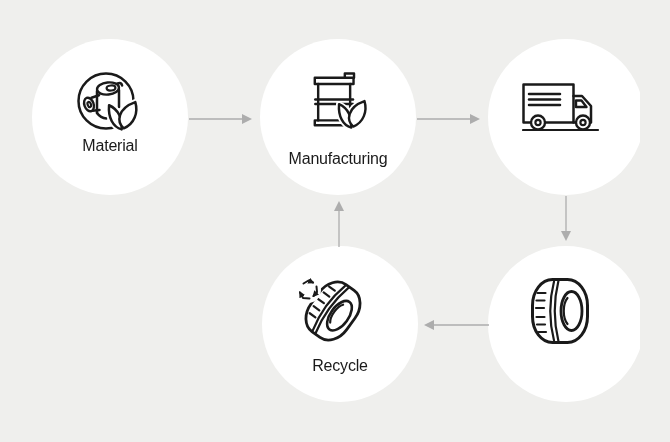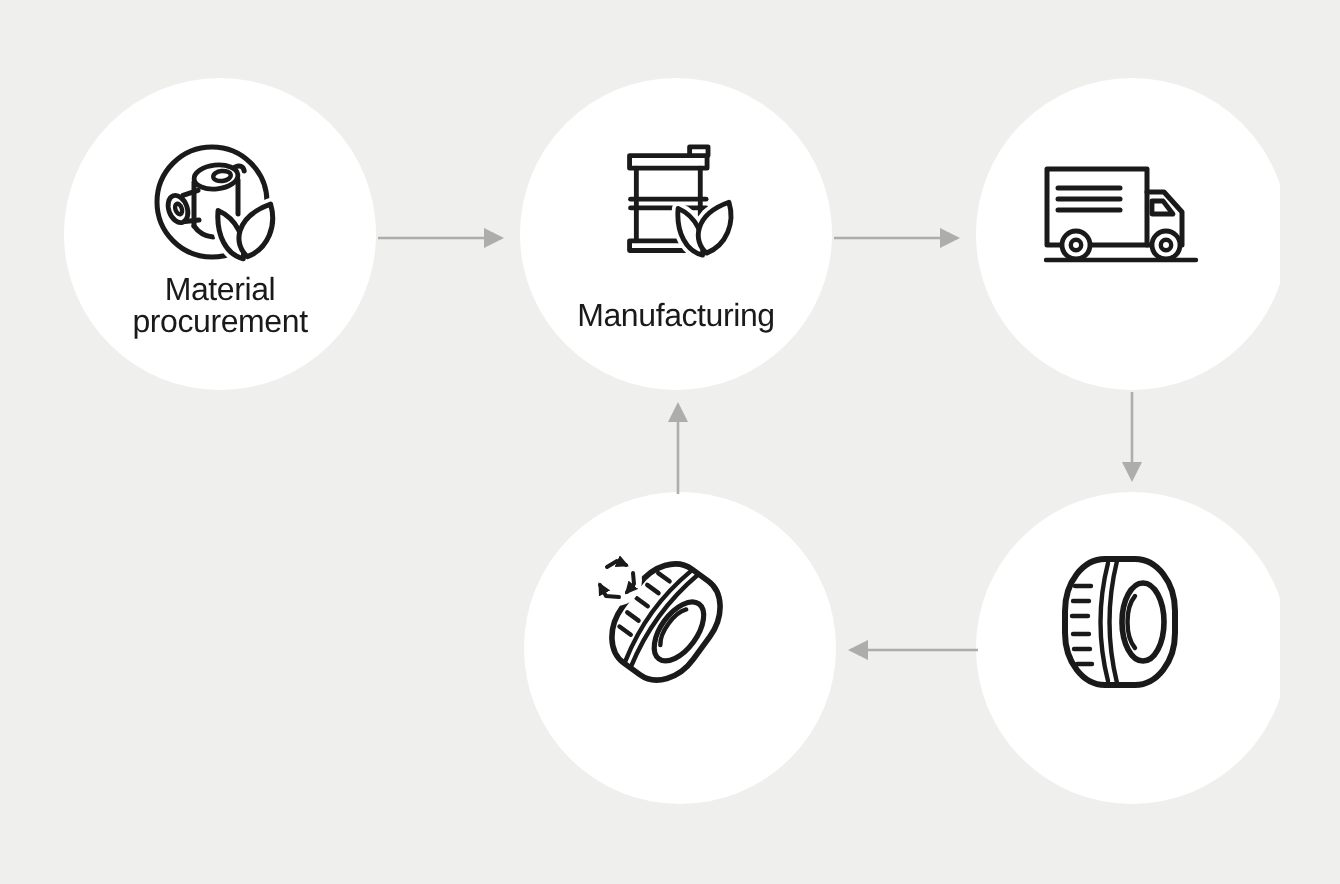--- a/index.html
+++ b/index.html
@@ -61,21 +61,20 @@
 
       <g transform="translate(31,28) scale(1.05)">
         <path class="w" d="M15,27 C8,21 9,8 26,2 C29,12 25,23 15,27 Z"></path>
         <path class="w" d="M13,28 C5,26 0,17 1,5 C10,9 14,18 13,28 Z"></path>
         <path class="sf" d="M13,28 C5,26 0,17 1,5 C10,9 14,18 13,28 Z"></path>
         <path class="sf" d="M15,27 C8,21 9,8 26,2 C29,12 25,23 15,27 Z"></path>
       </g>
     </svg>
     <div class="label two">
       <span class="ln">Material</span>
-      <span class="ln">procurement</span>
     </div>
   </div>
 
   <div class="node" style="left:260px;top:39px">
     <svg class="icon" style="left:48px;top:32px" width="62" height="62" viewBox="0 0 64 64">
       <path class="s" d="M38,7 V2.5 H47.5 V7"></path>
       <rect class="s" x="7" y="7" width="40" height="6.5"></rect>
       <path class="s" d="M10.5,13.5 V51"></path>
       <path class="s" d="M43.5,13.5 V51"></path>
       <path class="s" d="M7.5,29.5 H46.5"></path>
@@ -147,20 +146,23 @@
         <path class="t" d="M42.5,23 C38.5,28 38.5,40 42.5,45"></path>
       </g>
 
       <circle class="wb" cx="13" cy="13" r="13"></circle>
       <g style="fill:none;stroke:var(--icon-stroke,#1a1a1a);stroke-width:2;stroke-linecap:round;stroke-linejoin:round">
         <path d="M8.5,6.5 L13.5,3.5 L18,5.5" marker-end="url(#rh)"></path>
         <path d="M21.5,9.5 L22,15 L18.5,19" marker-end="url(#rh)"></path>
         <path d="M14.5,21.5 L8,21 L5,15.5" marker-end="url(#rh)"></path>
       </g>
     </svg>
+    <div class="label">
+      <span class="ln">Recycle</span>
+    </div>
   </div>
 
   <svg class="arrow" style="left:189px;top:112px" width="64" height="14" viewBox="0 0 64 14">
     <line x1="0" y1="7" x2="54" y2="7"></line>
     <polygon points="53,2 53,12 63,7"></polygon>
   </svg>
 
   <svg class="arrow" style="left:417px;top:112px" width="64" height="14" viewBox="0 0 64 14">
     <line x1="0" y1="7" x2="54" y2="7"></line>
     <polygon points="53,2 53,12 63,7"></polygon>

